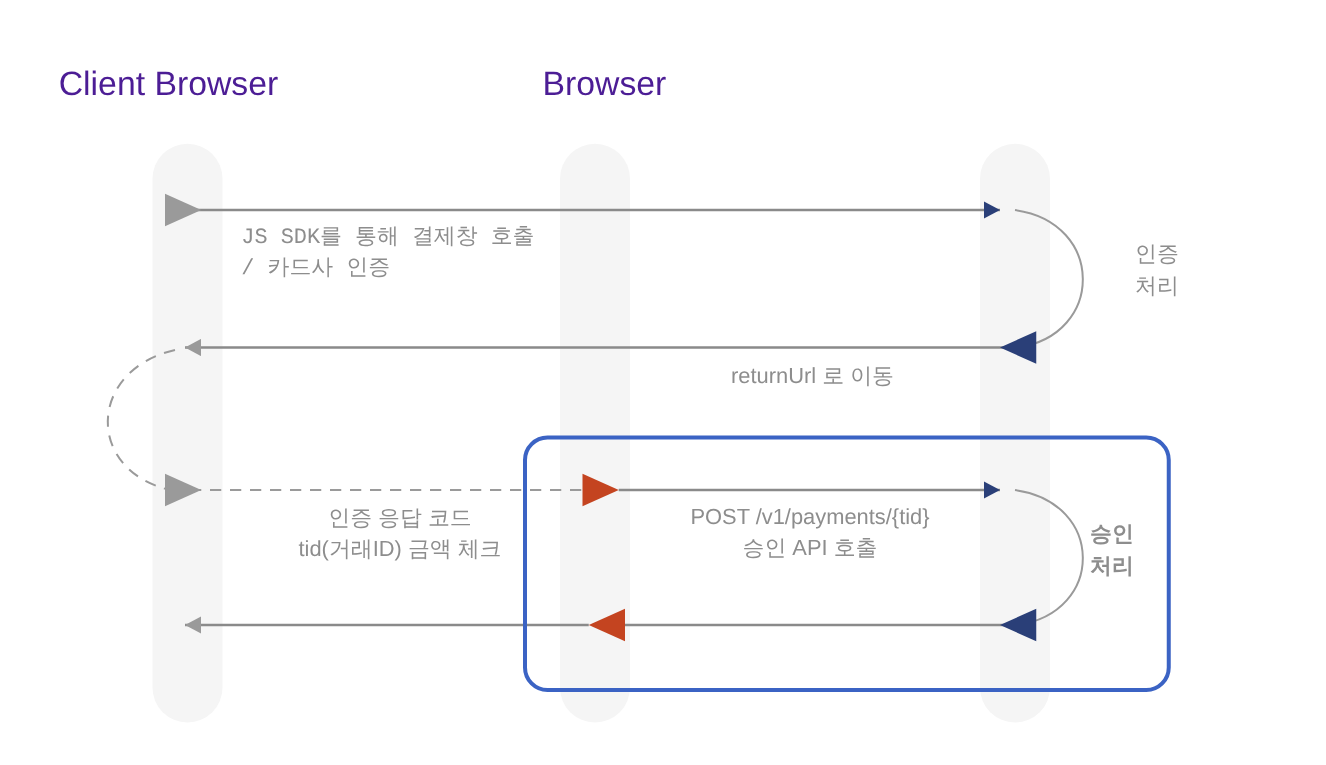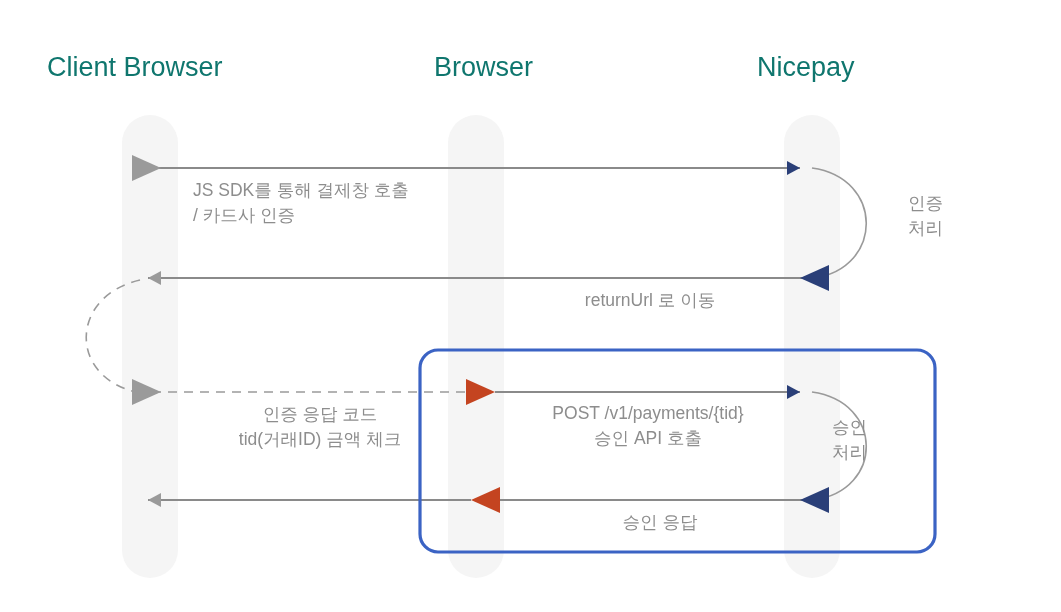--- a/index.html
+++ b/index.html
@@ -3,21 +3,21 @@
 <meta charset="utf-8">
 <style>
   html,body{margin:0;padding:0;}
   body{
     width:1061px;height:612px;background:#ffffff;
     font-family:"Liberation Sans","DejaVu Sans",sans-serif;
     position:relative;overflow:hidden;
   }
   #diagram{position:absolute;left:0;top:0;width:1061px;height:612px;}
   .hdr{
-    position:absolute;color:#0f766e;font-size:27px;white-space:nowrap;
+    position:absolute;color:#4c1d95;font-size:27px;white-space:nowrap;
     letter-spacing:0px;
   }
   .lbl{
     position:absolute;color:#8d8d8d;font-size:17.5px;line-height:25px;
     white-space:pre-line;
   }
   .lbl.c{text-align:center;}
   .lbl.l{text-align:left;}
   svg{display:block;}
 </style>
@@ -69,34 +69,32 @@
     <path d="M829,487 L800,500 L829,513 z" fill="#2a3f78"></path>
     <path d="M500,487 L471,500 L500,513 z" fill="#c44420"></path>
 
     <line x1="471" y1="500" x2="148" y2="500" stroke="#8a8a8a" stroke-width="2" marker-end="url(#ahGrayL)"></line>
 
     <rect x="420" y="350" width="515" height="202" rx="18" ry="18" fill="none" stroke="#3b63c4" stroke-width="3.2"></rect>
   </svg>
 
   <div class="hdr" style="left:47px;top:52px;">Client Browser</div>
   <div class="hdr" style="left:434px;top:52px;">Browser</div>
-  <div class="hdr" style="left:757px;top:52px;">Nicepay</div>
 
-  <div class="lbl l" style="left:193px;top:178px;width:330px;">JS SDK를 통해 결제창 호출
+  <div class="lbl l" style="left:193px;top:178px;width:330px;font-family:Liberation Mono, monospace;">JS SDK를 통해 결제창 호출
 / 카드사 인증</div>
 
   <div class="lbl l" style="left:872px;top:191px;width:80px;margin-left:36px;">인증
 처리</div>
 
   <div class="lbl c" style="left:170px;top:402px;width:300px;">인증 응답 코드
 tid(거래ID) 금액 체크</div>
 
   <div class="lbl c" style="left:520px;top:288px;width:260px;">returnUrl 로 이동</div>
 
   <div class="lbl c" style="left:508px;top:401px;width:280px;">POST /v1/payments/{tid}
 승인 API 호출</div>
 
-  <div class="lbl l" style="left:832px;top:415px;width:80px;">승인
+  <div class="lbl l" style="left:872px;top:415px;width:80px;font-weight:bold;">승인
 처리</div>
 
-  <div class="lbl c" style="left:540px;top:510px;width:240px;">승인 응답</div>
 
 </div>
 
 </body></html>

